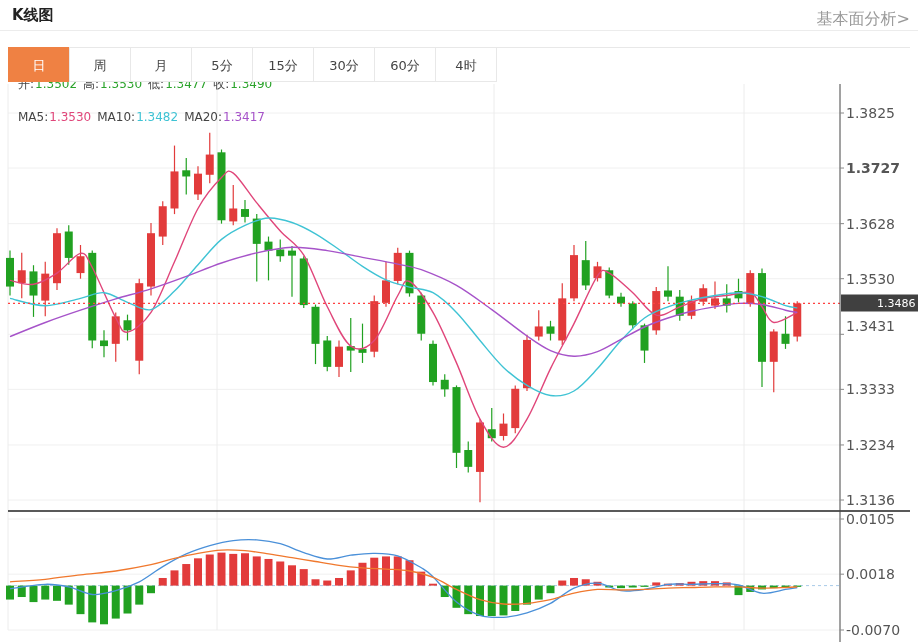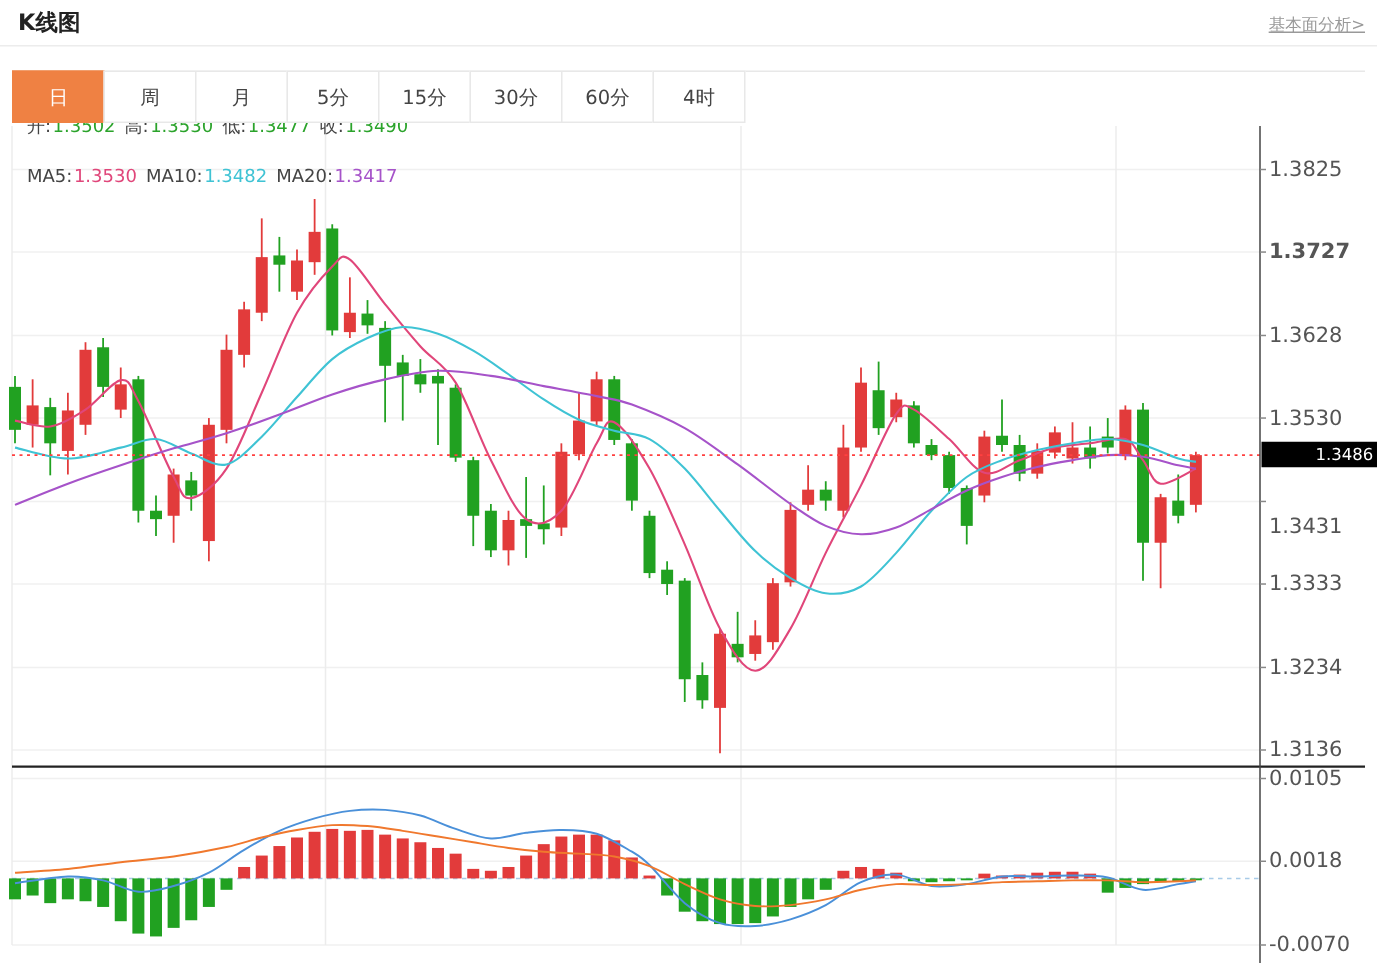--- a/index.html
+++ b/index.html
@@ -1,20 +1,20 @@
 <!DOCTYPE html>
 <html><head>
 <meta charset="utf-8">
 <style>
   html,body{margin:0;padding:0;background:#fff;width:918px;height:642px;overflow:hidden;
     font-family:"DejaVu Sans","Liberation Sans",sans-serif;}
   #stage{position:relative;width:918px;height:570px;background:#fff;}
   #chart-svg{position:absolute;left:0;top:0;z-index:1;}
   .hdr-title{position:absolute;left:12px;top:6px;font-size:15px;font-weight:bold;color:#222;z-index:5;}
-  .hdr-link{position:absolute;right:8px;top:9px;font-size:11px;color:#999;z-index:5;cursor:pointer;text-decoration:underline;}
+  .hdr-link{position:absolute;right:8px;top:9px;font-size:16px;color:#999;z-index:5;cursor:pointer;}
   .hdr-rule{position:absolute;left:0;top:30px;width:918px;height:1px;background:#ececec;z-index:4;}
   .tab-topline{position:absolute;left:8px;top:47px;width:902px;height:1px;background:#e8e8e8;z-index:4;}
   #tabbar{position:absolute;left:8px;top:47px;display:flex;z-index:6;}
   .tab{width:62px;height:35px;line-height:35px;text-align:center;font-size:13px;color:#444;
     background:#fff;border:1px solid #e8e8e8;margin-left:-1px;cursor:pointer;box-sizing:border-box;}
   .tab:first-child{margin-left:0;}
   .tab.active{background:#ef8143;border-color:#ef8143;color:#fff;}
   .legend-row{position:absolute;z-index:5;font-size:12px;white-space:nowrap;}
   .legend-row span{margin-right:6px;}
   .legend-row .lbl{color:#444;margin-right:1px;}
@@ -282,22 +282,22 @@
       <line x1="840" y1="500" x2="844" y2="500" stroke="#888" stroke-width="1"></line>
       <line x1="840" y1="519" x2="844" y2="519" stroke="#888" stroke-width="1"></line>
       <line x1="840" y1="574.1828571428572" x2="844" y2="574.1828571428572" stroke="#888" stroke-width="1"></line>
       <line x1="840" y1="630" x2="844" y2="630" stroke="#888" stroke-width="1"></line>
     </svg>
   <div id="axis-labels">
       <div class="tick-label" style="top: 113px;">1.3825</div>
       <div class="tick-label" style="top: 168.045px; font-weight: bold;">1.3727</div>
       <div class="tick-label" style="top: 223.652px;">1.3628</div>
       <div class="tick-label" style="top: 278.697px;">1.3530</div>
-      <div class="tick-label" style="top: 351px; text-align: center;">1.3431</div>
+      <div class="tick-label" style="top: 326px; text-align: center;">1.3431</div>
       <div class="tick-label" style="top: 389.348px;">1.3333</div>
       <div class="tick-label" style="top: 444.955px;">1.3234</div>
       <div class="tick-label" style="top: 500px;">1.3136</div>
       <div class="tick-label" style="top: 519px;">0.0105</div>
       <div class="tick-label" style="top: 574.183px;">0.0018</div>
       <div class="tick-label" style="top: 630px;">-0.0070</div>
     </div>
-  <div id="price-tag" style="top: 303.411px; background: #000000; padding-left: 36px;">1.3486</div>
+  <div id="price-tag" style="top: 303.411px; background: #404040; padding-left: 36px;">1.3486</div>
 </div>
 
 </body></html>

